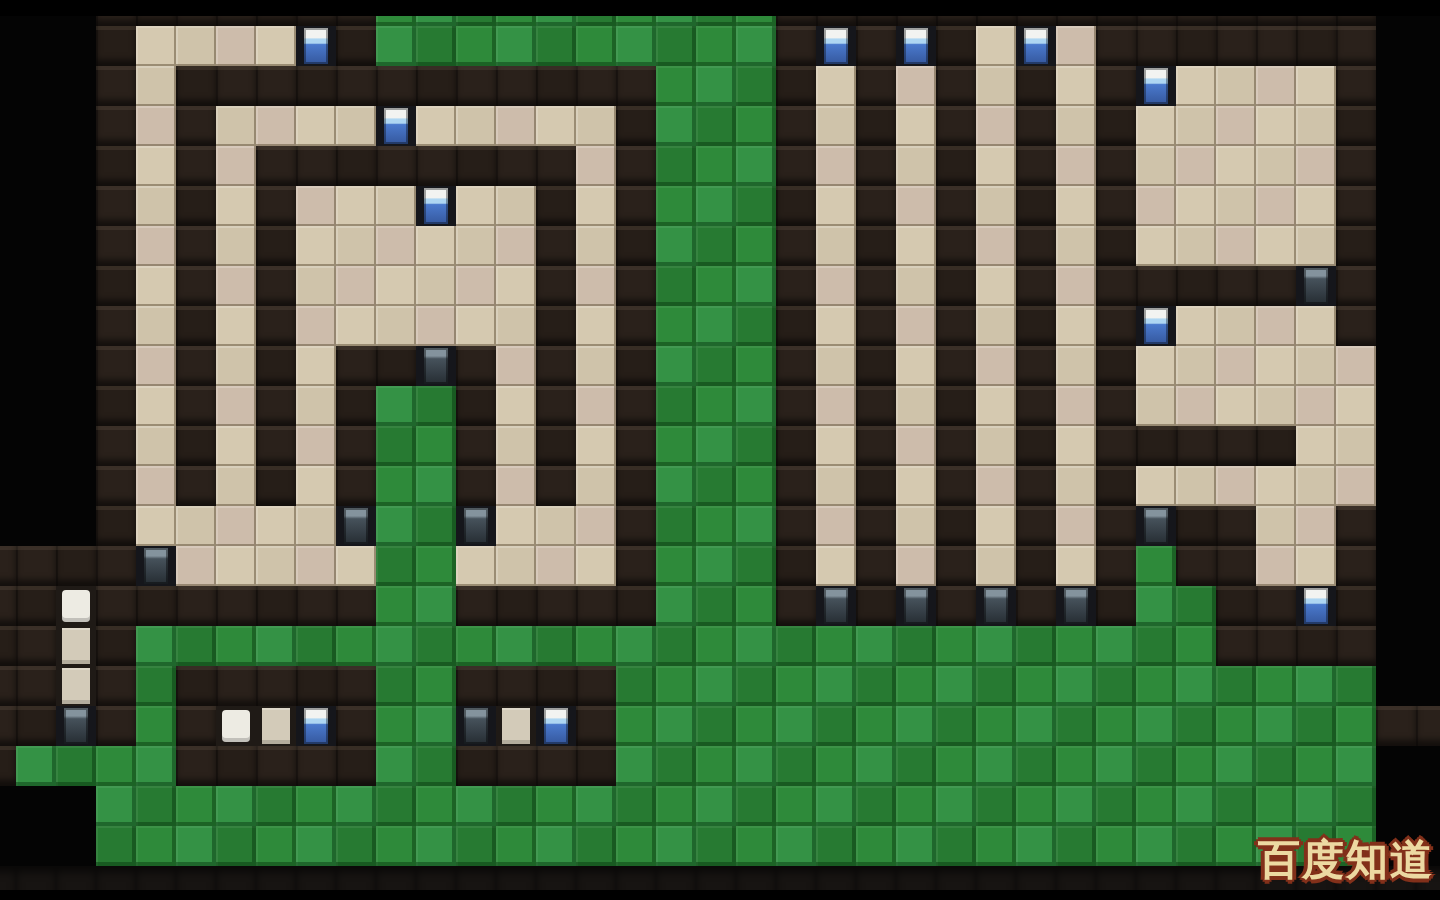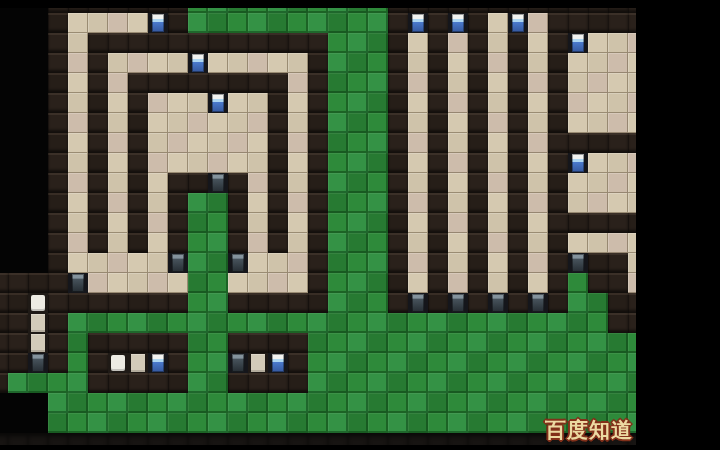--- a/index.html
+++ b/index.html
@@ -1,18 +1,18 @@
 <!DOCTYPE html>
 <html style="--void: #040404; --wall: #2a211b; --wall2: #261e18; --floor: #cfc3aa; --floor_tint: #cdbcab; --floor_lt: #d5c9b0; --grass: #2e8a3a; --grass_dark: #277a32; --grass_light: #349245; --band: #171412; --frame: #15161b; --door_top: #f2f3f1; --door_blue_lt: #aed6f2; --door_blue: #4a79cc; --door_blue_dk: #35589e; --door_dark_top: #84939d; --door_dark_mid: #46525b; --door_dark: #262d33; --bedframe: #1f1a16; --pillow: #edebe3; --bed: #d3cbb9; --wm_fill: #ecd9a2; --wm_outline: #82301a;"><head>
 <meta charset="utf-8">
 <style>
   html,body{margin:0;padding:0;background:#000;}
   #screen{
     position:relative;
-    width:636px;height:450px;
+    width:720px;height:450px;
     overflow:hidden;
     background:#000;
     font-family:"DejaVu Sans","Liberation Sans",sans-serif;
   }
   #tile-grid{
     position:absolute;
     display:grid;
   }
   .tile{position:relative;width:20px;height:20px;}
   

